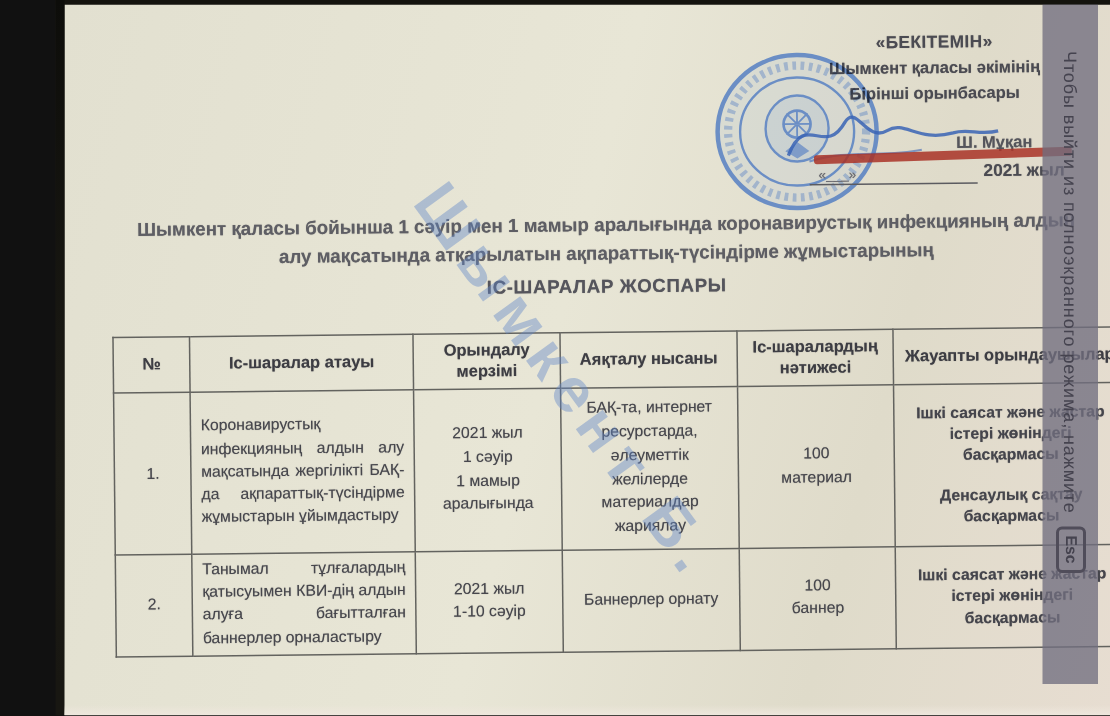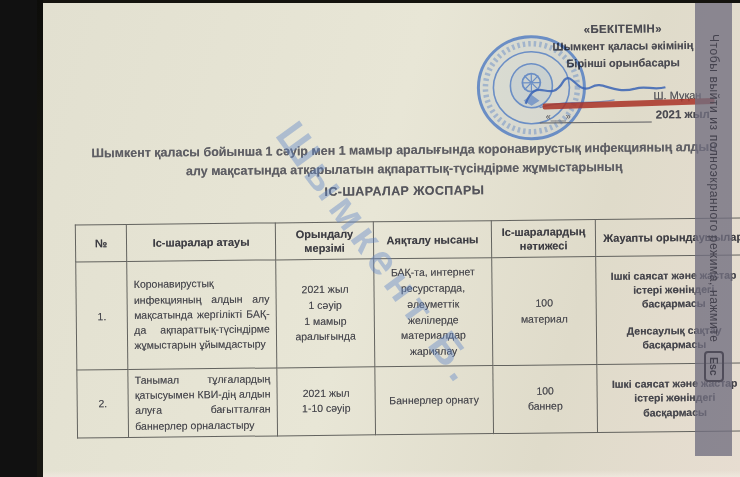--- a/index.html
+++ b/index.html
@@ -11,21 +11,21 @@
   }
   .page-content{position:absolute;inset:0;transform:rotate(-0.6deg);
                 color:#454549;text-shadow:0 0 .6px rgba(70,70,75,.55);}
   
   .approve{position:absolute;left:474px;top:20px;width:216px;text-align:center;
            font-weight:bold;color:#4b4b52;font-size:11px;line-height:1.5;}
   .approve .h{font-size:11.5px;letter-spacing:.3px;}
   .sig-svg{position:absolute;left:478px;top:64px;}
   .red-line{position:absolute;left:501px;top:100px;width:172px;height:6px;
             background:#a93327;opacity:.85;transform:rotate(-1.3deg);border-radius:2px;}
-  .signer{position:absolute;left:612px;top:89px;font-weight:normal;font-size:11px;color:#55555c;}
+  .signer{position:absolute;left:596px;top:89px;font-weight:bold;font-size:11px;color:#55555c;}
   .date-blank{position:absolute;left:504px;top:110px;font-size:9px;color:#6a6a70;}
   .date-underline{position:absolute;left:498px;top:121px;width:112px;height:0;
                   border-bottom:1.5px solid #5b5b60;}
   .year{position:absolute;left:614px;top:108px;font-weight:bold;font-size:11.5px;color:#4b4b52;}
   
   .stamp{position:absolute;left:433px;top:31px;opacity:.8;mix-blend-mode:multiply;}
   
   .doc-title{position:absolute;left:38px;top:138px;width:648px;text-align:center;
              font-weight:bold;font-size:12.5px;line-height:1.55;color:#5e5e64;}
   .doc-title .t3{margin-top:2px;letter-spacing:.4px;color:#55555c;}

